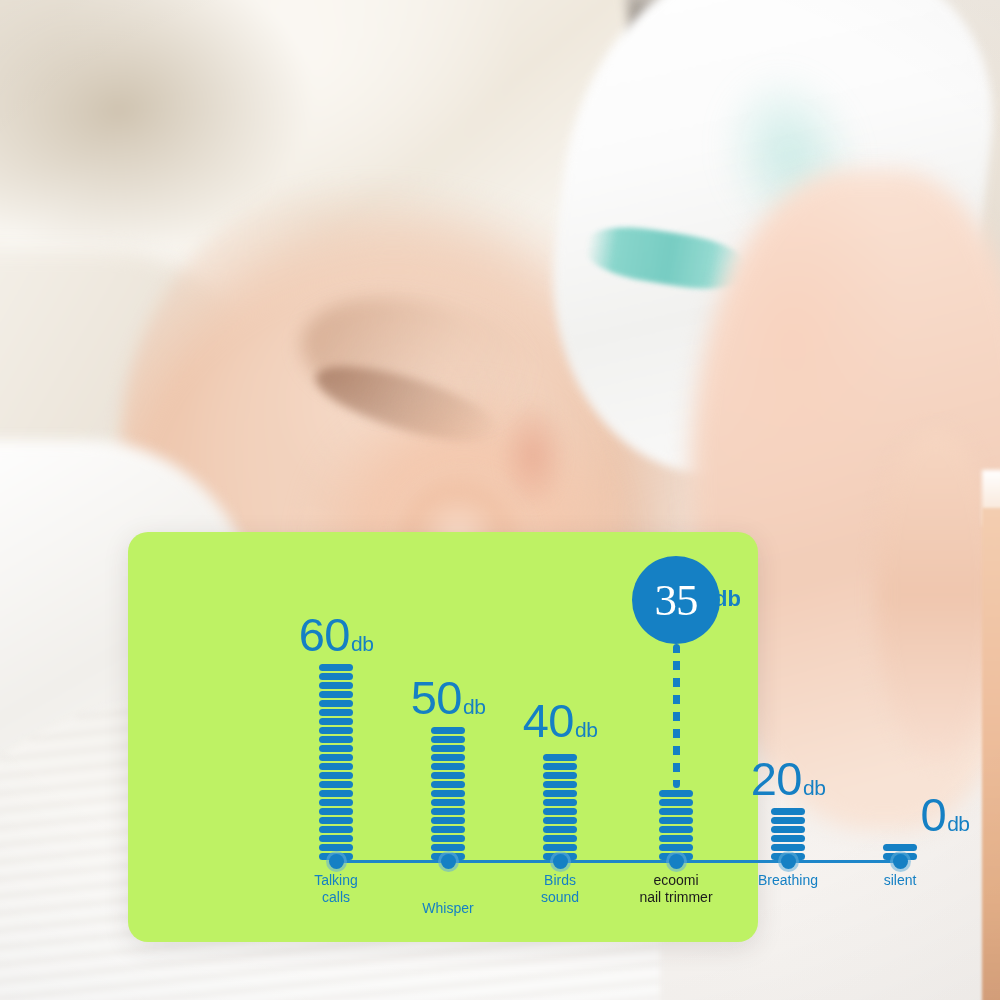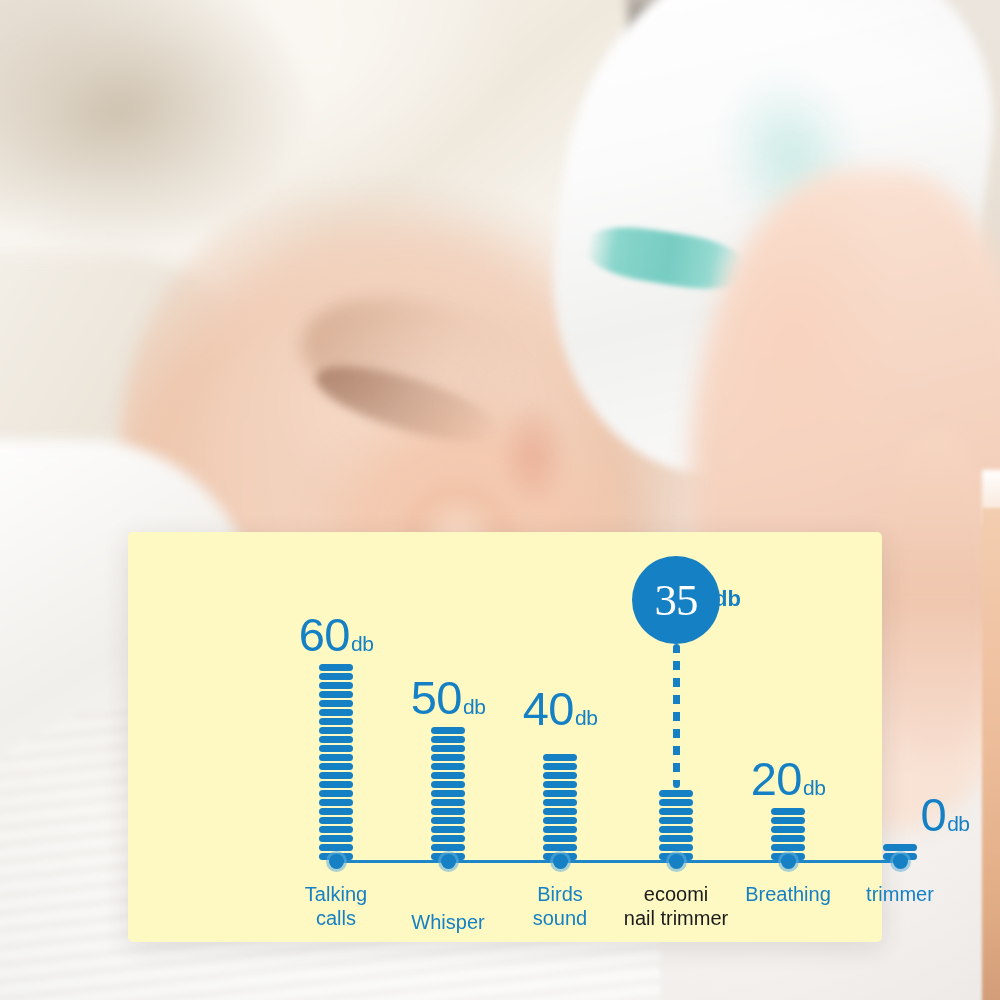--- a/index.html
+++ b/index.html
@@ -170,23 +170,23 @@
     filter:blur(2px);
   }
   .ph-vignette {
     left:0; top:0; width:1000px; height:1000px;
     background:radial-gradient(120% 92% at 50% 44%, rgba(0,0,0,0) 52%, rgba(0,0,0,0.05) 82%, rgba(0,0,0,0.09) 100%);
   }
 
   
   #card {
     position:absolute;
-    left:128px; top:532px; width:754px; height:410px;
-    background:#fef9c3;
-    border-radius:5px;
+    left:128px; top:532px; width:630px; height:410px;
+    background:#bef264;
+    border-radius:20px;
     box-shadow:0 6px 26px rgba(60,50,45,0.13);
   }
 
   
   #plot { position:absolute; left:0; top:0; width:754px; height:410px; }
 
   .bar {
     position:absolute;
     bottom:82px;            
     transform:translateX(-50%);
@@ -226,25 +226,25 @@
     width:15px; height:15px;
     margin-left:-7.5px;
     border-radius:50%;
     background:#1580c4;
     box-shadow:0 0 0 3px rgba(99,174,219,0.55);
   }
 
   
   .cat {
     position:absolute;
-    top:350px;
+    top:340px;
     transform:translateX(-50%);
     text-align:center;
     color:#1580c4;
-    font-size:20px;
+    font-size:14px;
     line-height:1.22;
     white-space:nowrap;
   }
   .cat.dark { color:#1b1b1b; }
 
   
   #bubble {
     position:absolute;
     left:420px; top:24px;
     width:88px; height:88px;
@@ -358,21 +358,21 @@
           <div class="seg"></div>
           <div class="seg"></div>
           <div class="seg"></div>
           <div class="seg"></div>
           <div class="seg"></div>
           <div class="seg"></div>
           <div class="seg"></div>
           <div class="seg"></div>
           <div class="seg"></div>
         </div>
-        <div class="val" style="left: 432px; bottom: 210px; margin-top: 20px;"><span class="num">40</span><span class="unit">db</span></div>
+        <div class="val" style="left: 432px; bottom: 198px; margin-top: 20px;"><span class="num">40</span><span class="unit">db</span></div>
         <div class="bar" style="left: 548px;">
           <div class="seg"></div>
           <div class="seg"></div>
           <div class="seg"></div>
           <div class="seg"></div>
           <div class="seg"></div>
           <div class="seg"></div>
           <div class="seg"></div>
           <div class="seg"></div>
         </div>
@@ -414,21 +414,21 @@
           <div>sound</div>
         </div>
         <div class="cat dark" style="left: 548px;">
           <div>ecoomi</div>
           <div>nail trimmer</div>
         </div>
         <div class="cat" style="left: 660px;">
           <div>Breathing</div>
         </div>
         <div class="cat" style="left: 772px;">
-          <div>trimmer</div>
+          <div>silent</div>
         </div>
       </div>
 
     <div id="dashes" style="left: 544.5px; top: 112px; height: 144px;"></div>
     <div id="bubble" style="left: 504px; top: 24px; font-family: Liberation Serif, serif;">
       <span class="num">35</span>
     </div>
     <div id="bubble-unit" style="left: 586px; top: 56px;">db</div>
 
   </div>

